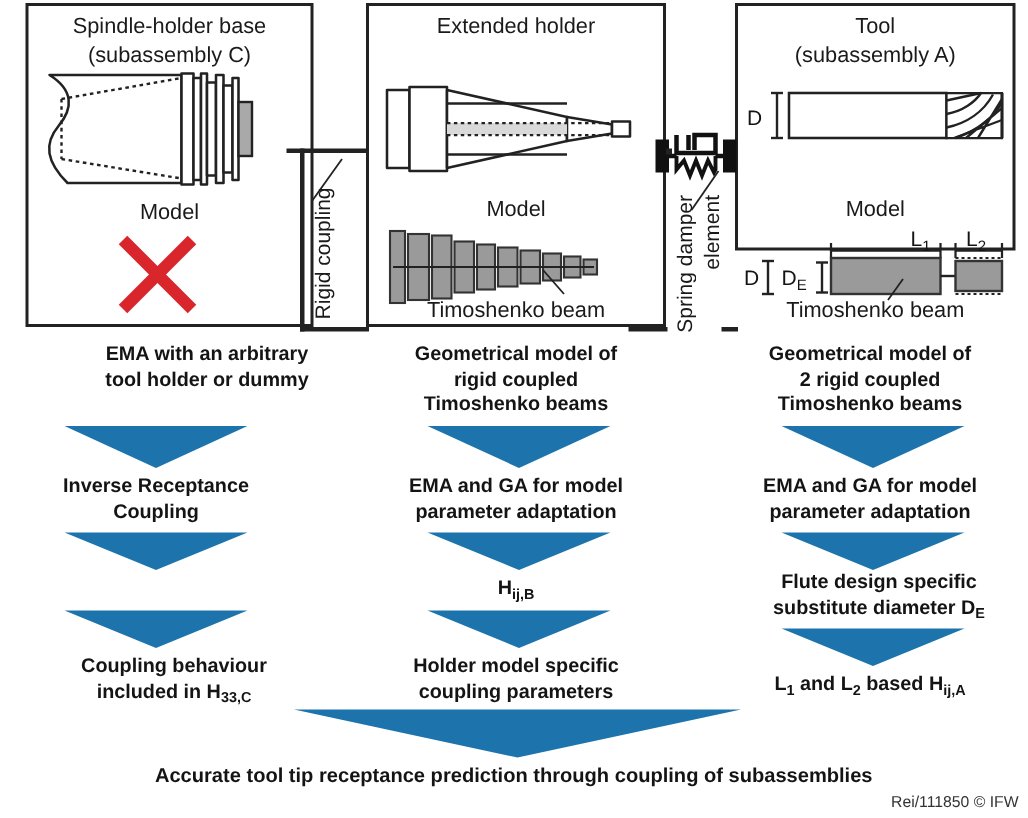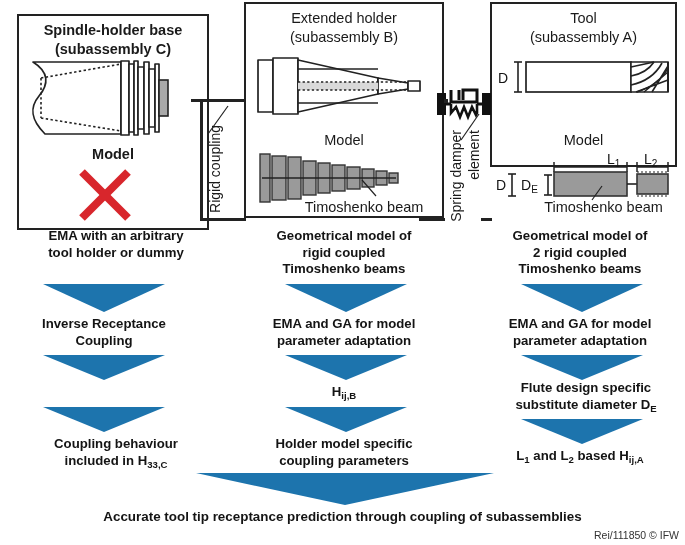--- a/index.html
+++ b/index.html
@@ -44,21 +44,20 @@
     font-size: 14.5px;
     color: #1a1a1a;
   }
   .beam-caption {
     position: absolute;
     width: 100%;
     left: 0;
     text-align: center;
     font-size: 14.5px;
     color: #1a1a1a;
-    padding-left: 20px;
   }
   .vlabel {
     position: absolute;
     writing-mode: vertical-rl;
     transform: rotate(180deg);
     font-size: 14px;
     color: #1a1a1a;
     white-space: nowrap;
     letter-spacing: 0px;
   }
@@ -86,21 +85,21 @@
     color: #333;
     font-family: "Liberation Sans", sans-serif;
   }
   svg { display: block; overflow: visible; }
 </style>
 </head>
 <body>
 
 <div id="root">
 
-  <div class="panel" style="left:17px; top:14px; width:192px; height:216px;font-weight:bold;">
+  <div class="panel" style="left:17px; top:2px; width:192px; height:216px;">
     <div class="panel-title" style="top:5px;">Spindle-holder base</div>
     <div class="panel-title" style="top:24px;">(subassembly C)</div>
 
     <svg style="position:absolute; left:6px; top:42px;" width="160" height="80" viewBox="0 0 160 80">
       <g fill="#ffffff" stroke="#222" stroke-width="1.7" stroke-linejoin="round">
         <path d="M8,4 C24,14 24,26 14,38 C4,50 6,62 20,76 L96,76 L96,4 Z"></path>
         <rect x="96" y="3" width="8" height="74"></rect>
         <rect x="104" y="6" width="5" height="68"></rect>
         <rect x="109" y="3" width="4" height="74"></rect>
         <rect x="113" y="9" width="6" height="62"></rect>
@@ -117,21 +116,20 @@
     <svg style="position:absolute; left:57px; top:150px;" width="58" height="58" viewBox="0 0 58 58">
       <g stroke="#d8262c" stroke-width="8" stroke-linecap="butt">
         <line x1="6" y1="6" x2="52" y2="52"></line>
         <line x1="52" y1="6" x2="6" y2="52"></line>
       </g>
     </svg>
   </div>
 
   <div class="panel" style="left:244px; top:2px; width:200px; height:216px;">
     <div class="panel-title" style="top:5px;">Extended holder</div>
-    <div class="panel-title" style="top:24px;">(subassembly B)</div>
 
     <svg style="position:absolute; left:10px; top:52px;" width="180" height="60" viewBox="0 0 180 60">
       <g fill="#ffffff" stroke="#222" stroke-width="1.7" stroke-linejoin="round">
         <rect x="2" y="4" width="15" height="52"></rect>
         <path d="M17,2 L42,2 L42,58 L17,58 Z"></path>
         <path d="M42,4 L122,22 L122,38 L42,56 Z"></path>
         <path d="M122,22 L152,27 L152,33 L122,38 Z"></path>
         <rect x="152" y="25" width="12" height="10"></rect>
       </g>
       <rect x="42" y="26" width="80" height="8" fill="#d9d9d9" stroke="none"></rect>
@@ -247,21 +245,21 @@
   </svg>
   <div class="conn" style="left:444px; top:99px; width:4px; height:4px;"></div>
   <svg style="position:absolute; left:455px; top:112px;" width="26" height="30" viewBox="0 0 26 30">
     <line x1="24" y1="2" x2="6" y2="28" stroke="#222" stroke-width="1.2"></line>
   </svg>
   <div class="vlabel" style="left:448px; top:130px;">Spring damper</div>
   <div class="vlabel" style="left:466px; top:130px;">element</div>
   <div class="conn" style="left:419px; top:218px; width:26px; height:3px;"></div>
   <div class="conn" style="left:481px; top:218px; width:11px; height:3px;"></div>
 
-  <div class="flowtext" style="left:12px; top:228px; width:208px;"><span>EMA with an arbitrary<br>tool holder or dummy</span></div>
+  <div class="flowtext" style="left:0px; top:228px; width:208px;padding-left:34px;"><span>EMA with an arbitrary<br>tool holder or dummy</span></div>
   <svg class="arrow" style="left:43px; top:284px;" width="122" height="28" viewBox="0 0 122 28">
     <polygon points="0,0 122,0 61,28" fill="#1d74ad"></polygon>
   </svg>
   <div class="flowtext" style="left:0px; top:316px; width:208px;"><span>Inverse Receptance<br>Coupling</span></div>
   <svg class="arrow" style="left:43px; top:355px;" width="122" height="25" viewBox="0 0 122 25">
     <polygon points="0,0 122,0 61,25" fill="#1d74ad"></polygon>
   </svg>
   <svg class="arrow" style="left:43px; top:407px;" width="122" height="25" viewBox="0 0 122 25">
     <polygon points="0,0 122,0 61,25" fill="#1d74ad"></polygon>
   </svg>

